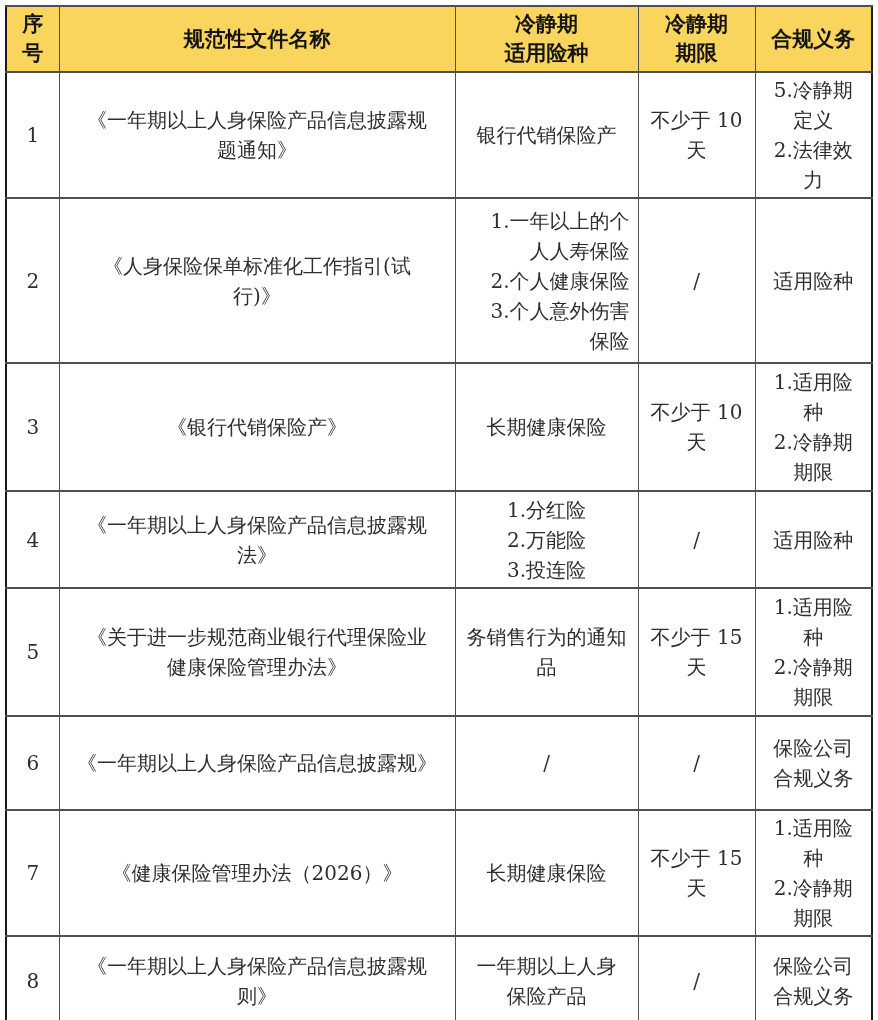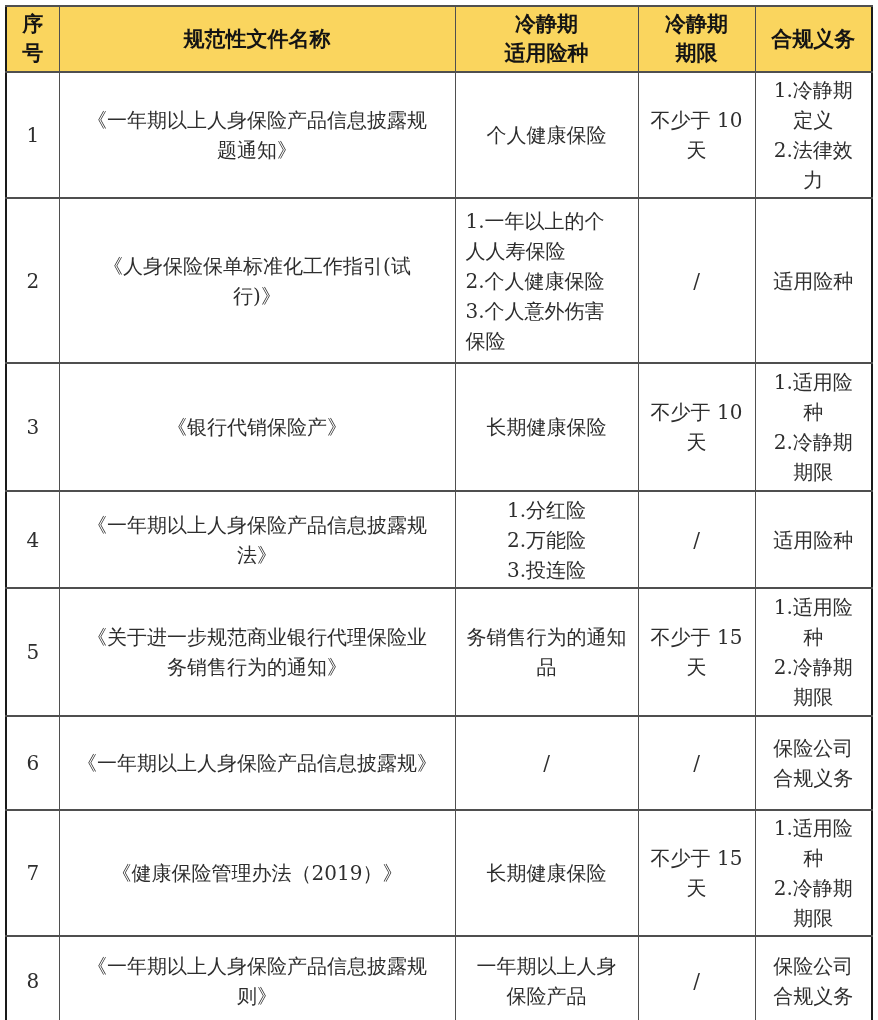--- a/index.html
+++ b/index.html
@@ -46,21 +46,21 @@
   }
   thead tr { height: 66px; }
   tbody tr:nth-child(1) { height: 121px; }
   tbody tr:nth-child(2) { height: 165px; }
   tbody tr:nth-child(3) { height: 128px; }
   tbody tr:nth-child(4) { height: 97px; }
   tbody tr:nth-child(5) { height: 128px; }
   tbody tr:nth-child(6) { height: 94px; }
   tbody tr:nth-child(7) { height: 123px; }
   tbody tr:nth-child(8) { height: 90px; }
-  td.ta-left { text-align: left; padding-left: 10px; }
+  td.ta-left { text-align: right; padding-left: 10px; }
   col.c-no    { width: 53px; }
   col.c-name  { width: 396px; }
   col.c-appl  { width: 183px; }
   col.c-period{ width: 117px; }
   col.c-focus { width: 117px; }
 </style>
 </head>
 <body>
 
 <div class="page">
@@ -82,24 +82,24 @@
         <th>冷静期
 期限</th>
         <th>合规义务</th>
       </tr>
     </thead>
     <tbody>
       <tr>
         <td>1</td>
         <td>《一年期以上人身保险产品信息披露规
 题通知》</td>
-        <td>个人健康保险</td>
+        <td>银行代销保险产</td>
         <td>不少于 10
 天</td>
-        <td>1.冷静期
+        <td>5.冷静期
 定义
 2.法律效
 力</td>
       </tr>
       <tr>
         <td>2</td>
         <td>《人身保险保单标准化工作指引(试
 行)》</td>
         <td class="ta-left">1.一年以上的个
 人人寿保险
@@ -126,41 +126,41 @@
 法》</td>
         <td>1.分红险
 2.万能险
 3.投连险</td>
         <td>/</td>
         <td>适用险种</td>
       </tr>
       <tr>
         <td>5</td>
         <td>《关于进一步规范商业银行代理保险业
-务销售行为的通知》</td>
+健康保险管理办法》</td>
         <td>务销售行为的通知
 品</td>
         <td>不少于 15
 天</td>
         <td>1.适用险
 种
 2.冷静期
 期限</td>
       </tr>
       <tr>
         <td>6</td>
         <td>《一年期以上人身保险产品信息披露规》</td>
         <td>/</td>
         <td>/</td>
         <td>保险公司
 合规义务</td>
       </tr>
       <tr>
         <td>7</td>
-        <td>《健康保险管理办法（2019）》</td>
+        <td>《健康保险管理办法（2026）》</td>
         <td>长期健康保险</td>
         <td>不少于 15
 天</td>
         <td>1.适用险
 种
 2.冷静期
 期限</td>
       </tr>
       <tr>
         <td>8</td>

